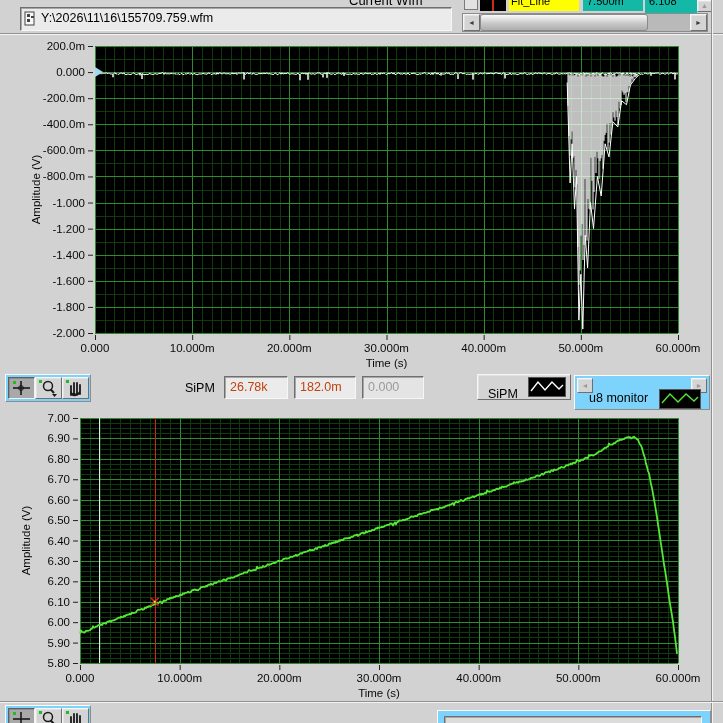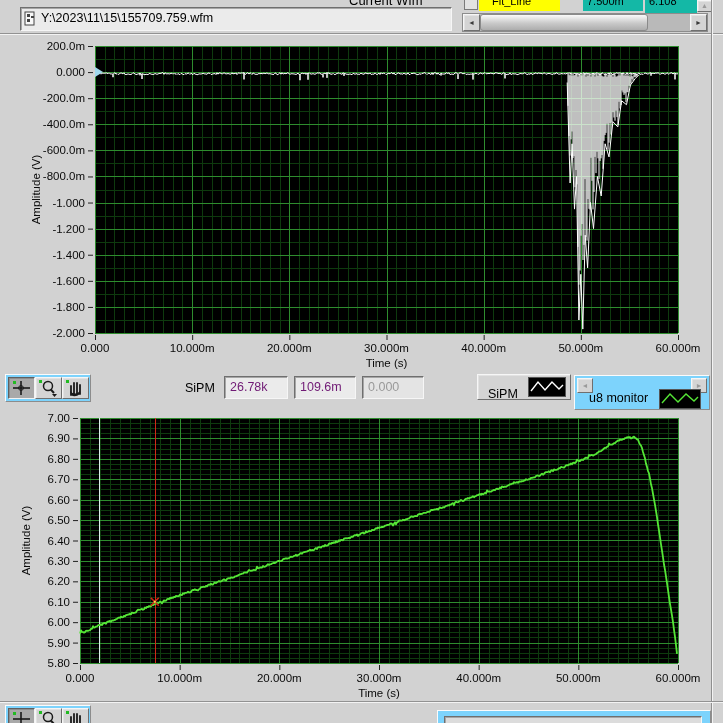--- a/index.html
+++ b/index.html
@@ -16,48 +16,48 @@
           box-shadow:inset 1px 1px 0 #e2e2e2;background:#d4d4d4}
   .raised2{border:1px solid #8c8c8c;border-top-color:#fbfbfb;border-left-color:#fbfbfb;background:#7dd3fc}
   .pressed{border:1px solid #f2f2f2;border-top-color:#5f5f5f;border-left-color:#5f5f5f;
            box-shadow:inset 1px 1px 0 #8d8d8d;background:#a9a9a9}
   .groove{height:0;border-top:1px solid #929292;border-bottom:1px solid #f3f3f3}
   .vgroove{width:0;border-left:1px solid #8f8f8f;border-right:1px solid #f3f3f3}
   .clip-row{overflow:hidden;font-size:11px;color:#000;white-space:nowrap}
   .clip-row span{display:block;margin-top:-5px}
   .cell{background:#14b8a6}
   .lvtext{font-size:12.5px;color:#000}
-  .fieldtext{font-size:12.5px;color:#701a75;padding:3px 0 0 5px;white-space:nowrap}
+  .fieldtext{font-size:12.5px;color:#c2410c;padding:3px 0 0 5px;white-space:nowrap}
   .disabledtext{color:#9a9a9a}
   .btn-glyph{font-size:7px;color:#3a3a3a;text-align:center;line-height:13px}
   .btn-glyph.dim{color:#9a9a9a}
   svg text{fill:#0a0a0a;font-family:"Liberation Sans",sans-serif;font-size:11.5px}
 </style>
 </head>
 <body>
 
 <div class="abs" style="left:349px;top:-7px;font-size:13px;color:#000">Current Wfm</div>
 
 <div class="abs sunken" style="left:20px;top:7px;width:430px;height:22px;background:#ebebeb">
   <span class="abs" style="left:3px;top:3px">
     <svg width="13" height="16" viewBox="0 0 13 16">
       <rect x="1" y="1" width="9" height="13" fill="#f8f8f8" stroke="#444"></rect>
       <rect x="3" y="3" width="3" height="3" fill="#444"></rect>
       <rect x="3" y="8" width="3" height="3" fill="#444"></rect>
       <rect x="7" y="5" width="3" height="2" fill="#444"></rect>
     </svg>
   </span>
-  <span class="abs lvtext" style="left:20px;top:3px;white-space:nowrap">Y:\2023\11\15\155709.759.wfm</span>
+  <span class="abs lvtext" style="left:20px;top:3px;white-space:nowrap">Y:\2026\11\16\155709.759.wfm</span>
 </div>
 
 <div class="abs" style="left:464px;top:0;width:12px;height:9px;background:#e2e2e2;border:1px solid #7a7a7a;border-top:none"></div>
 <div class="abs" style="left:480px;top:0;width:26px;height:11px;background:#000">
   <div class="abs" style="left:12px;top:0;width:2px;height:11px;background:#d02818"></div>
 </div>
-<div class="abs clip-row" style="left:479px;top:0;width:68px;height:11px;background:#ffff00;padding-left:13px">
+<div class="abs clip-row" style="left:509px;top:0;width:68px;height:11px;background:#ffff00;padding-left:2px">
   <span>Fit_Line</span>
 </div>
 <div class="abs clip-row cell" style="left:583px;top:0;width:56px;height:11px;padding-left:4px">
   <span>7.500m</span>
 </div>
 <div class="abs clip-row cell" style="left:645px;top:0;width:48px;height:21px;padding-left:4px">
   <span>6.108</span>
 </div>
 <div class="abs raised btn-glyph dim" style="left:697px;top:0;width:13px;height:10px;line-height:9px">▲</div>
 
@@ -146,21 +146,21 @@
     </svg>
   </div>
 </div>
 
 <div class="abs lvtext" style="left:185px;top:381px">SiPM</div>
 
 <div class="abs sunken" style="left:224px;top:376px;width:62px;height:21px">
   <div class="fieldtext">26.78k</div>
 </div>
 <div class="abs sunken" style="left:294px;top:376px;width:60px;height:21px">
-  <div class="fieldtext">109.6m</div>
+  <div class="fieldtext">182.0m</div>
 </div>
 <div class="abs sunken" style="left:362px;top:376px;width:60px;height:21px;background:#e4e4e4">
   <div class="fieldtext disabledtext">0.000</div>
 </div>
 
 <div class="abs raised" style="left:477px;top:374px;width:92px;height:24px">
   <span class="abs lvtext" style="left:10px;top:12px">SiPM</span>
   <span class="abs" style="left:50px;top:2px;width:36px;height:18px;background:#000;border:1px solid #555">
     <svg width="36" height="18" viewBox="0 0 36 18">
       <polyline points="2,13 9,4 16,12 23,4 30,11 34,7" fill="none" stroke="#ffffff" stroke-width="1.4"></polyline>

